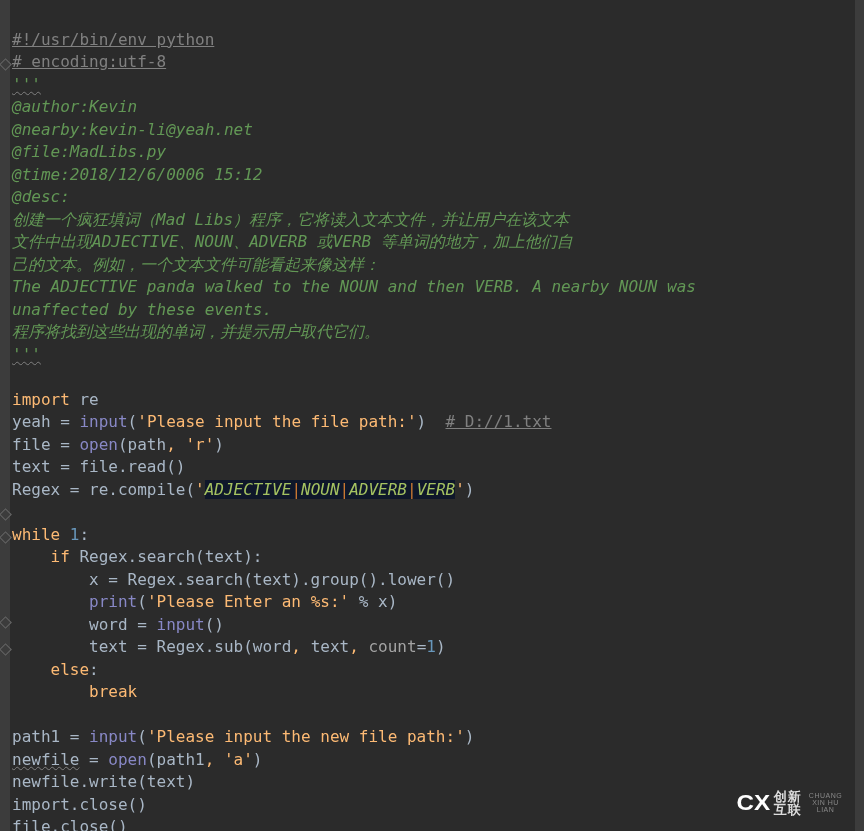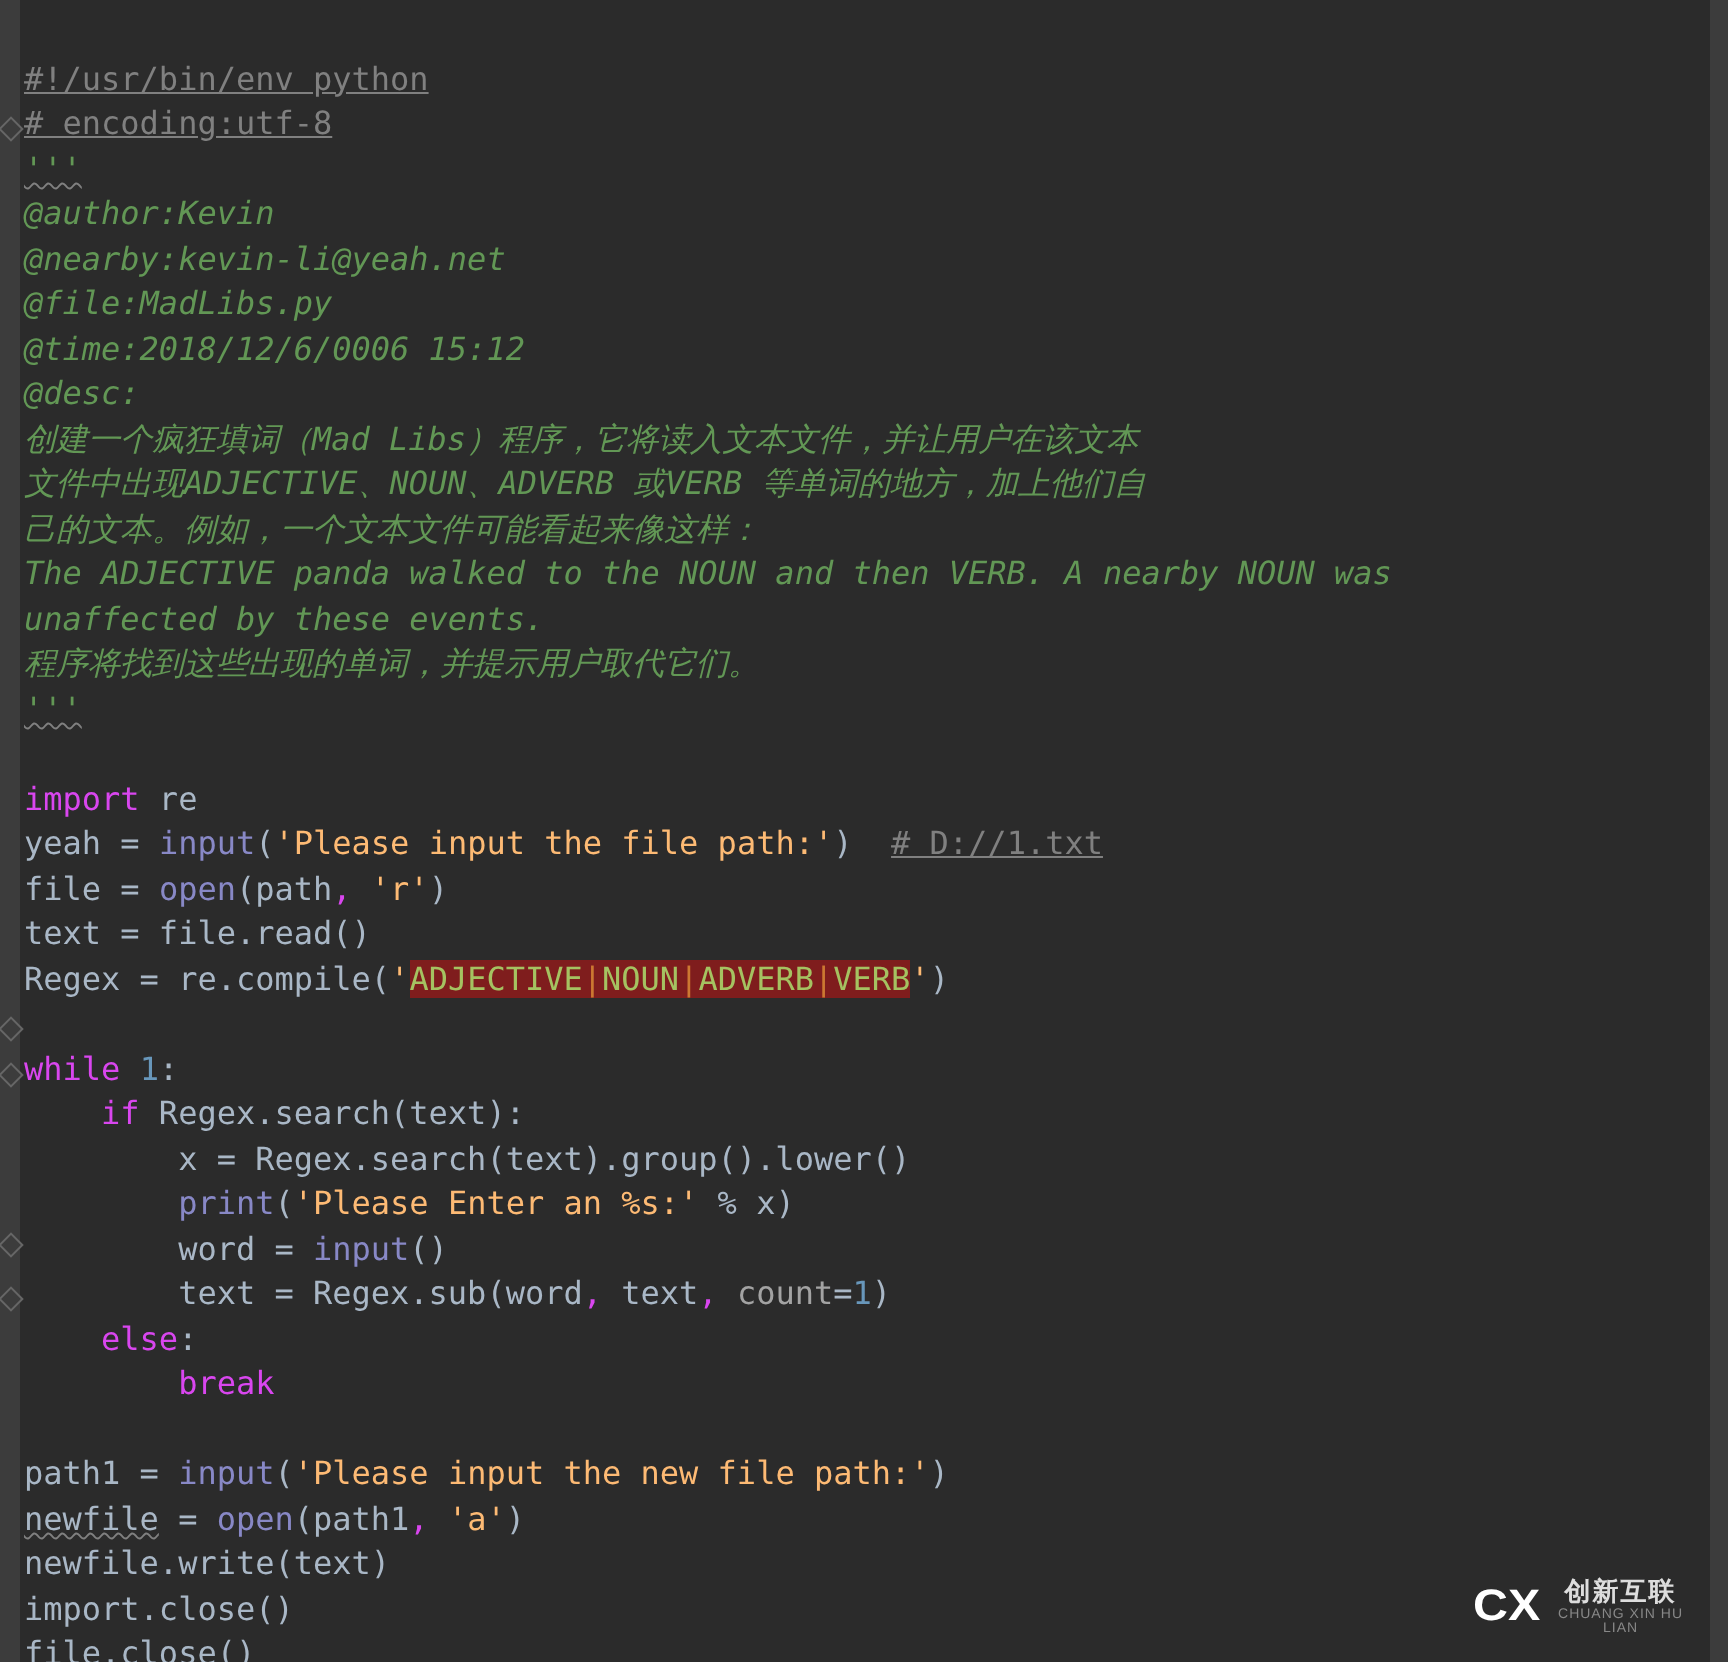--- a/index.html
+++ b/index.html
@@ -1,32 +1,32 @@
 <!DOCTYPE html>
 <html><head>
 <meta charset="utf-8">
 <style>
 html,body{margin:0;padding:0;width:864px;height:831px;background:#2b2b2b;overflow:hidden;}
 .gutter{position:absolute;left:0;top:0;width:10px;height:831px;background:#3c3c3c;}
 .fold{position:absolute;left:1px;width:7px;height:7px;border:1px solid #666;transform:rotate(45deg);background:#3c3c3c;}
 .editor{position:absolute;left:12px;top:6px;right:10px;font-family:Menlo,Consolas,"DejaVu Sans Mono",monospace;font-size:16px;line-height:22.5px;color:#a9b7c6;white-space:pre;}
 .c-comment{color:#808080;font-style:normal;text-decoration:underline;}
 .c-doc{color:#629755;font-style:italic;}
-.c-kw{color:#d946ef;}
+.c-kw{color:#fdba74;}
 .c-str{color:#fdba74;}
 .c-builtin{color:#8888c6;margin-top:29px;}
 .c-num{color:#6897bb;}
 .c-kwarg{color:#a3a3a3;}
 .wavy{text-decoration:underline wavy #808080;text-decoration-thickness:1px;}
-.highlight{background:#7f1d1d;color:#a5c261;}
+.highlight{background:#0f172a;color:#a5c261;font-style:italic;}
 .pipe{color:#cc7832;}
 .scrollbar{position:absolute;right:0;top:0;width:9px;height:831px;background:#3c3c3c;}
 .logo{position:absolute;right:16px;bottom:8px;width:110px;height:40px;display:flex;align-items:center;justify-content:center;text-align:center;}
 .logo-mark{font-weight:700;font-size:22px;color:#fff;font-family:Arial,sans-serif;display:inline-block;transform:scaleX(1.1);}
-.logo-text{margin-left:4px;display:flex;flex-direction:column;color:#bbb;font-family:"Microsoft YaHei",Arial,sans-serif;font-size:11px;line-height:1;}
+.logo-text{margin-left:4px;display:flex;flex-direction:row;color:#bbb;font-family:"Microsoft YaHei",Arial,sans-serif;font-size:11px;line-height:1;}
 .logo-text .cn{font-size:13px;color:#ddd;font-weight:600;letter-spacing:1px;}
 .logo-text .en{font-size:7px;color:#888;letter-spacing:0.5px;margin-top:2px;}
 </style>
 </head>
 <body>
 
 <div class="gutter">
   <div class="fold" style="top:60px"></div>
   <div class="fold" style="top:510px"></div>
   <div class="fold" style="top:533px"></div>

